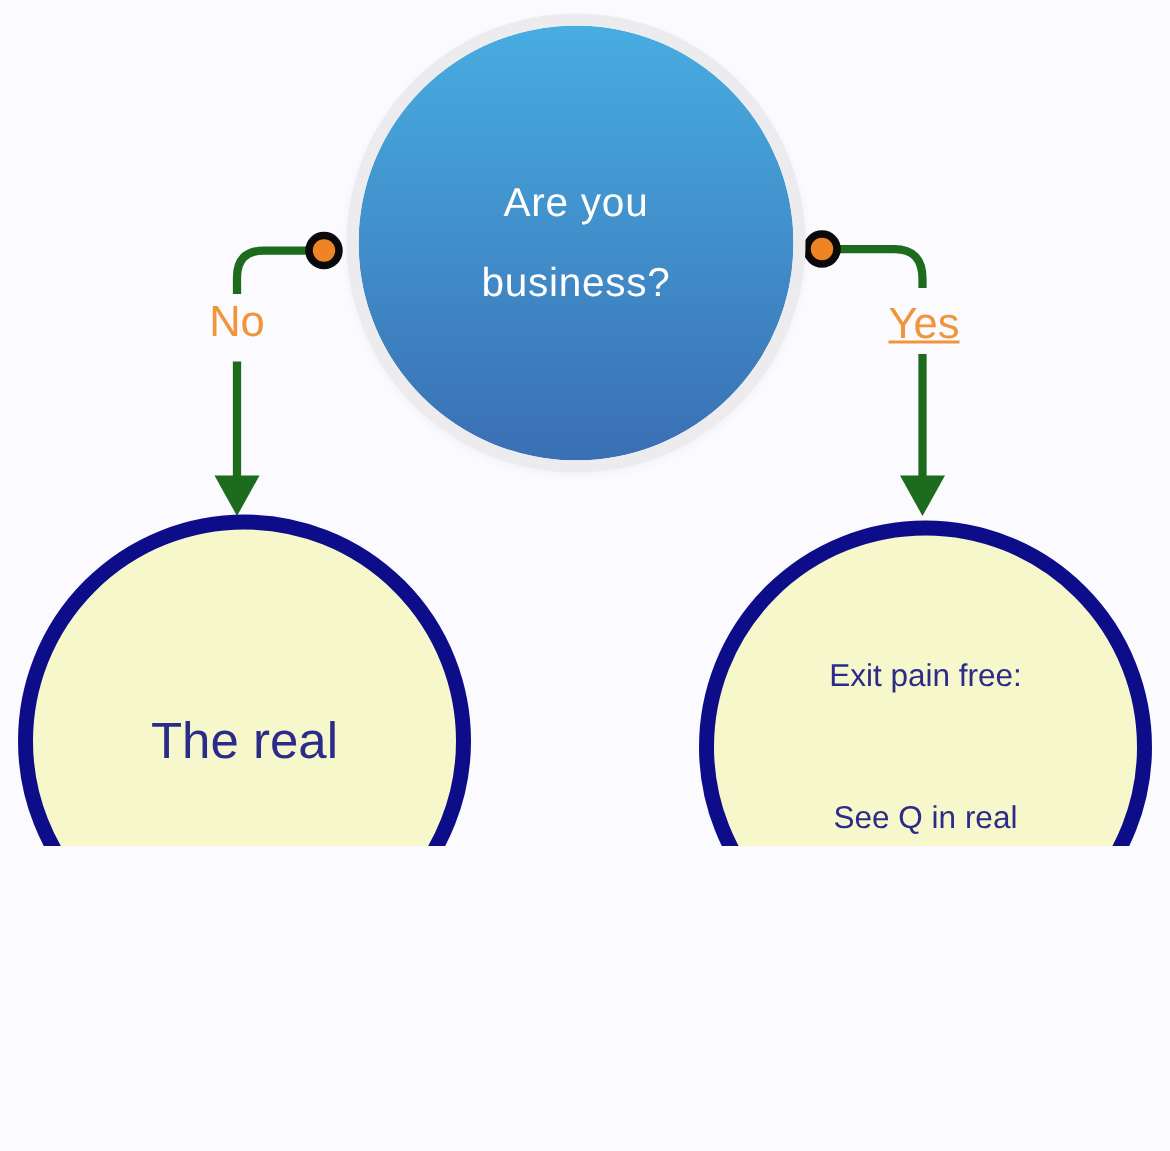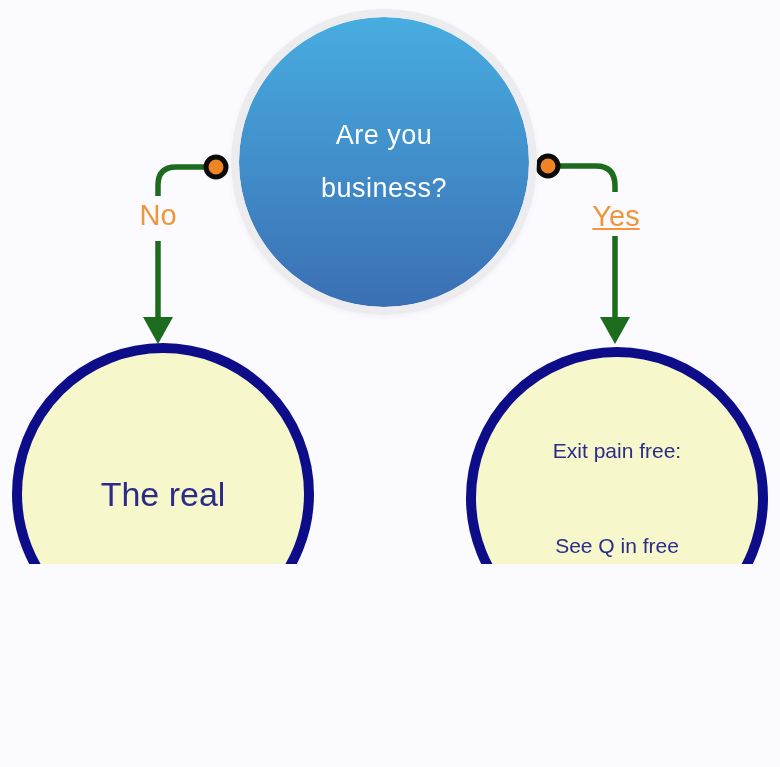--- a/index.html
+++ b/index.html
@@ -104,16 +104,16 @@
 
   <div class="branch-label no">No</div>
   <div class="branch-label yes">Yes</div>
 
   <div class="leaf-node left">
     <div>The real</div>
   </div>
 
   <div class="leaf-node right">
     <div>Exit pain free:</div>
-    <div>See Q in free</div>
+    <div>See Q in real</div>
   </div>
 
 </div>
 
 </body></html>

